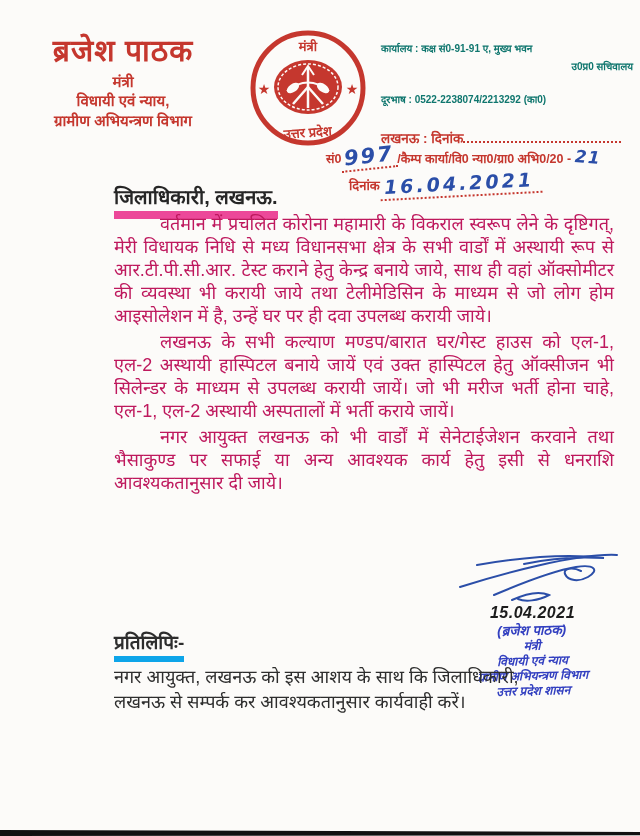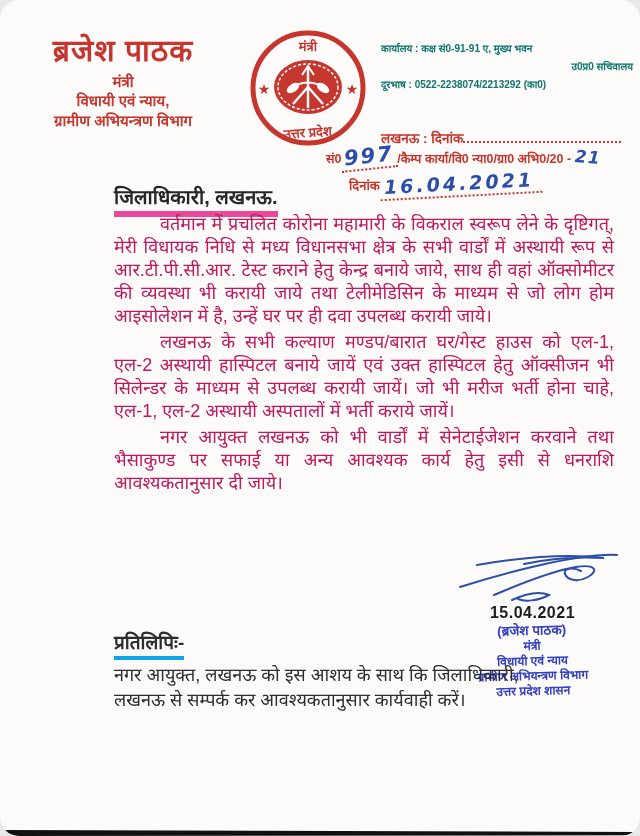--- a/index.html
+++ b/index.html
@@ -1,70 +1,69 @@
 <!DOCTYPE html>
 <html><head>
 <meta charset="utf-8">
 <style>
   * { margin:0; padding:0; box-sizing:border-box; }
   body { font-family:"Liberation Sans", sans-serif; background:#e8e8e8; }
   .page {
     position:relative; width:640px; height:836px; margin:0 auto;
     background:#fcfbf9; overflow:hidden;
     font-family:"Liberation Sans", sans-serif;
-    border-radius:19px;
   }
   
   .lh-left {
     position:absolute; left:14px; top:34px; width:218px;
     text-align:center; color:#c5372e;
   }
   .lh-name { font-size:30px; font-weight:bold; letter-spacing:1px; line-height:34px; }
   .lh-title { font-size:15px; font-weight:bold; margin-top:4px; line-height:19px; }
   .lh-dept { font-size:15px; font-weight:bold; line-height:20px; }
   .emblem { position:absolute; left:247px; top:24px; }
   .lh-right {
     position:absolute; left:381px; top:40px; width:252px;
     color:#0f766e; font-size:10px; font-weight:bold; line-height:18px;
   }
   .lh-right .center { text-align:right; }
-  .lh-phone { }
+  .lh-phone { margin-top:15px; }
   .place-date { position:absolute; left:381px; top:129px; color:#c5372e; font-size:13.5px; font-weight:bold; white-space:nowrap; }
   .dotline { display:inline-block; border-bottom:2px dotted #c5372e; vertical-align:baseline; }
   
   .ref-line {
     position:absolute; left:326px; top:144px; width:310px;
     color:#c5372e; font-size:12.5px; font-weight:bold; white-space:nowrap;
   }
   .hand { color:#2b4ea8; font-family:"DejaVu Sans", sans-serif; font-style:italic; }
   .hand-997 { display:inline-block; font-size:21px; transform:rotate(-6deg); letter-spacing:2px; border-bottom:2px dotted #c5372e; padding:0 3px; }
   .hand-21 { display:inline-block; font-size:17px; transform:rotate(4deg); letter-spacing:1px; }
   .ref-date { position:absolute; left:349px; top:172px; color:#c5372e; font-size:13px; font-weight:bold; white-space:nowrap; }
   .hand-date { display:inline-block; font-size:19px; letter-spacing:3px; transform:rotate(-3deg); border-bottom:2px dotted #c5372e; padding:0 8px 1px 4px; }
   
   .recipient {
     position:absolute; left:114px; top:183px;
     font-size:20px; font-weight:bold; color:#262626;
-    border-bottom:6px solid #ec4899; padding-bottom:1px;
+    border-bottom:8px solid #ec4899; padding-bottom:1px;
   }
   .body-text {
     position:absolute; left:114px; top:213px; width:500px;
     font-size:18px; line-height:23px; color:#be185d; text-align:justify;
   }
   .body-text p { text-indent:46px; margin-bottom:3px; }
   
   .sig { position:absolute; left:452px; top:543px; }
-  .sign-block { position:absolute; left:440px; top:604px; width:185px; text-align:center; }
+  .sign-block { position:absolute; left:440px; top:604px; width:185px; text-align:center;font-style:italic; }
   .sign-date { font-size:16px; font-weight:bold; color:#1c1c1c; letter-spacing:0.5px; }
   .stamp { color:#3340c0; font-weight:bold; transform:rotate(-1.5deg); margin-top:1px; }
   .stamp div:nth-child(1){ font-size:13.5px; line-height:16px; }
   .stamp div { font-size:12px; line-height:15px; }
   
   .copy { position:absolute; left:114px; top:629px; width:470px; color:#2d2d2d; }
-  .copy-label { display:inline-block; font-size:19px; font-weight:bold; border-bottom:4px solid #0ea5e9; padding-bottom:1px; margin-bottom:3px; }
+  .copy-label { display:inline-block; font-size:19px; font-weight:bold; border-bottom:6px solid #0ea5e9; padding-bottom:1px; margin-bottom:3px; }
   .copy-text { font-size:18px; line-height:25px; width:460px; }
   
   .scan-bar { position:absolute; left:0; bottom:0; width:100%; height:8px; background:#111; clip-path:polygon(0 25%, 100% 50%, 100% 92%, 0 100%); }
 </style>
 </head>
 <body>
 
 <div class="page">
 
   <div class="lh-left">

